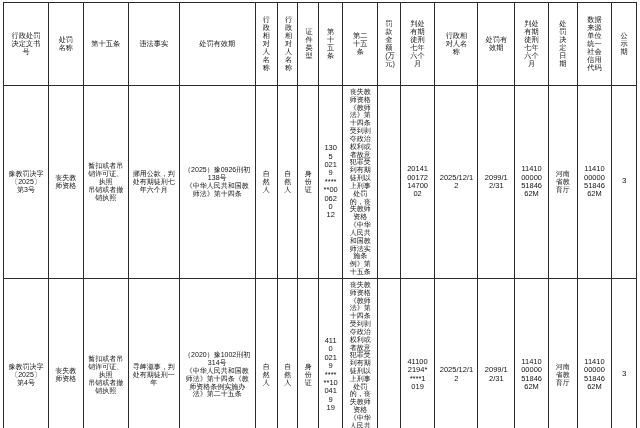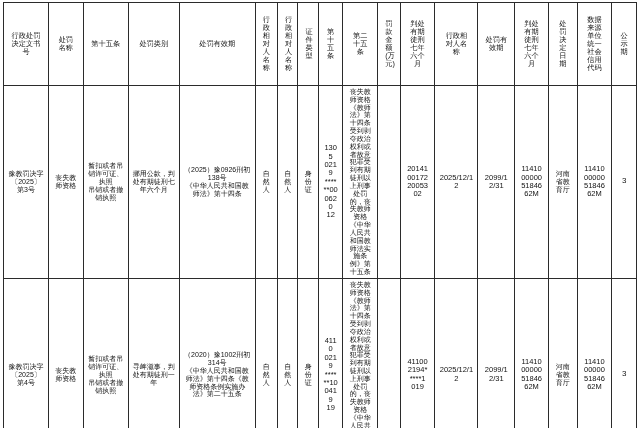--- a/index.html
+++ b/index.html
@@ -72,21 +72,21 @@
         <col style="width:33px">
       <col style="width:28px">
         <col style="width:34px">
         <col style="width:24px">
     </colgroup>
     <thead>
       <tr>
         <th>行政处罚决定文书号</th>
         <th>处罚名称</th>
         <th>第十五条</th>
-        <th>处罚类别</th>
+        <th>违法事实</th>
         <th>处罚有效期</th>
         <th>行政相对人名称</th>
         <th>行政相对人名称</th>
         <th>证件类型</th>
         <th>第十五条</th>
         <th>第二十五条</th>
         <th>罚款金额(万元)</th>
         <th>判处有期徒刑七年六个月</th>
         <th>行政相对人名称</th>
         <th>处罚有效期</th>
@@ -137,21 +137,21 @@
 《教师法》第十四条
 受到剥夺政治权利或者故意犯罪受到有期徒刑以上刑事处罚的，丧失教师资格
 《中华人民共和国教师法实施条例》第十五条</span>
           </td>
         <td>
             <span class="cell-inner"></span>
           </td>
         <td class="num">
             <span class="cell-inner">20141
 00172
-20053
+14700
 02</span>
           </td>
         <td class="num">
             <span class="cell-inner">2025/12/12</span>
           </td>
         <td class="num">
             <span class="cell-inner">2099/12/31</span>
           </td>
         <td class="num">
             <span class="cell-inner">11410

